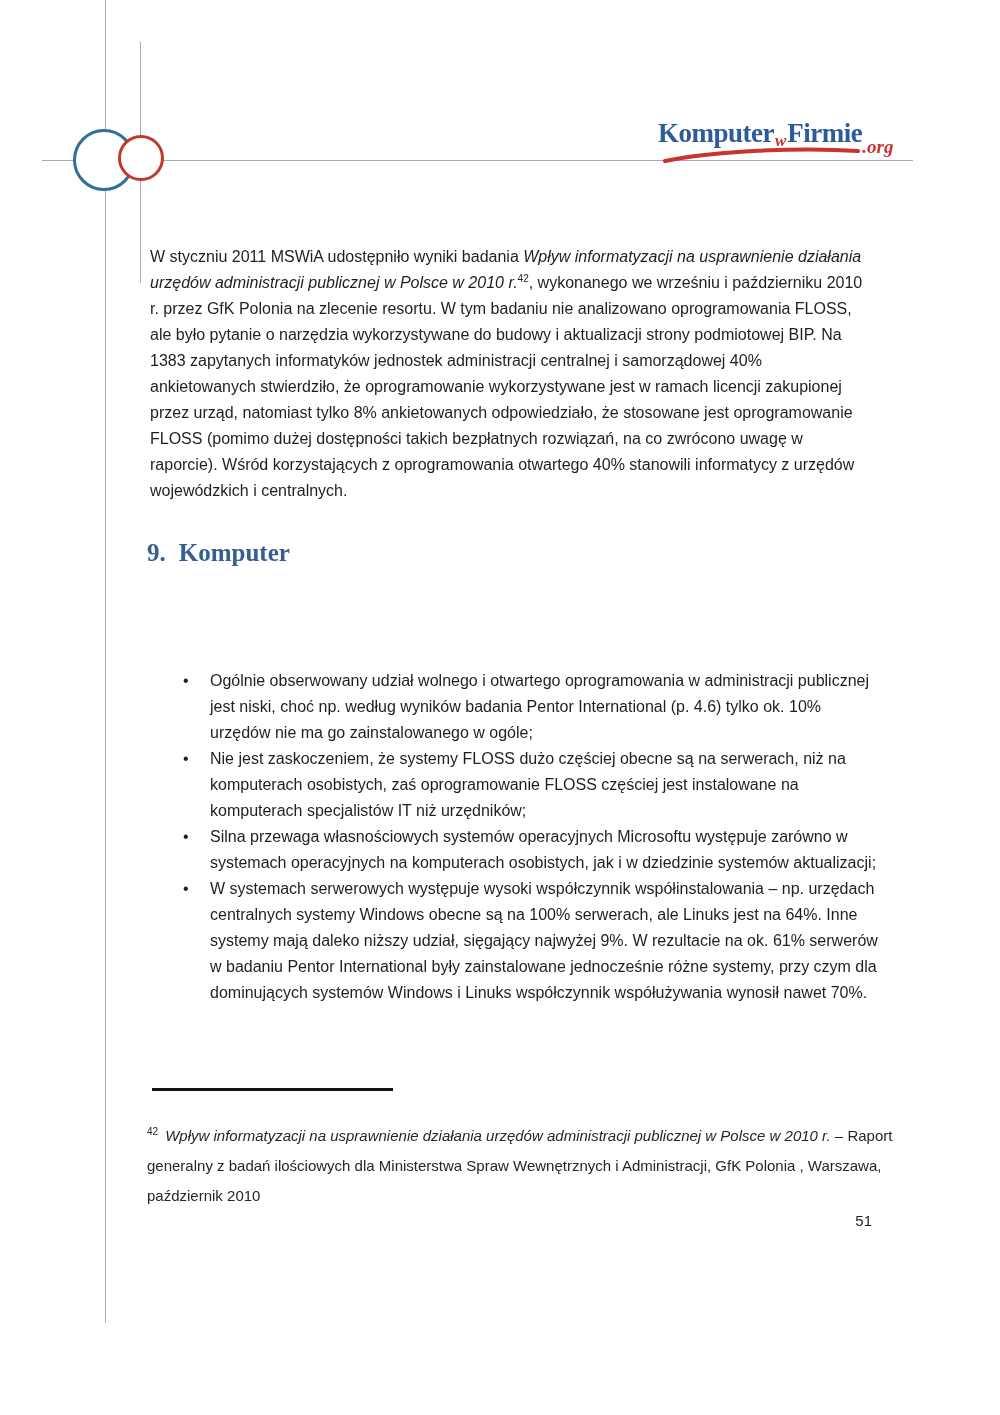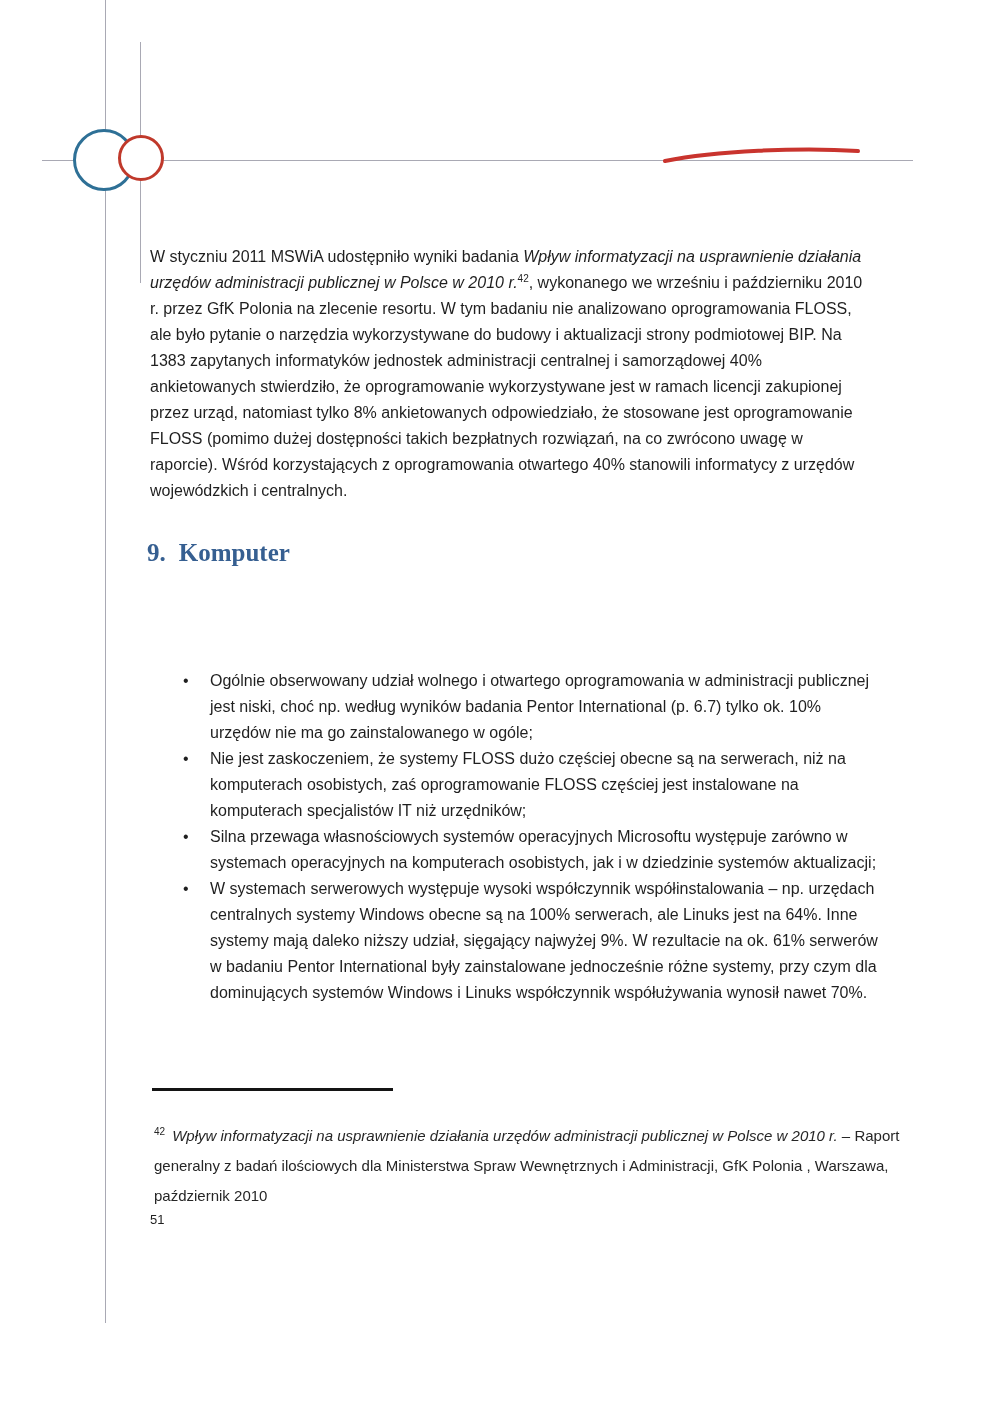--- a/index.html
+++ b/index.html
@@ -44,54 +44,57 @@
   .lead { position:absolute; left:150px; top:596px; width:722px;
           font-size:16px; line-height:26px; }
 
   .bullets { position:absolute; left:150px; top:668px; width:732px;
              list-style:none; margin:0; padding:0; font-size:16px; line-height:26px; }
   .bullet { display:flex; }
   .bm { flex:0 0 60px; box-sizing:border-box; padding-left:33px; }
   .bt { flex:1; }
 
   .footrule { position:absolute; left:152px; top:1088px; width:241px; height:3px; background:#141414; }
-  .footnote { position:absolute; left:154px; top:1106px; width:748px;
+  .footnote { position:absolute; left:147px; top:1106px; width:748px;
               font-size:15px; line-height:30px; color:#262626; }
   .footnote sup { margin-right:7px; }
 
   .pagenum { position:absolute; left:150px; top:1212px; width:722px;
-             text-align:left; font-size:13px; }
+             text-align:right; font-size:15px; }
 </style>
 </head>
 <body>
 
 <div class="page">
 
   <div class="vline-left"></div>
   <div class="vline-inner"></div>
   <div class="hline-top"></div>
 
   <div class="circle circle-blue"></div>
   <div class="circle circle-red"></div>
 
   <div class="swoosh">
     <svg width="210" height="24" viewBox="0 0 210 24" xmlns="http://www.w3.org/2000/svg">
       <path d="M5 19 C 55 9, 140 5, 198 9" fill="none" stroke="#c9342e" stroke-width="4" stroke-linecap="round"></path>
     </svg>
   </div>
+  <div class="logo">
+    <span class="k">Komputer</span><span class="w">w</span><span class="k">Firmie</span><span class="org">.org</span>
+  </div>
 
   <p class="intro"><span>W styczniu 2011 MSWiA udostępniło wyniki badania </span><span class="it">Wpływ informatyzacji na usprawnienie działania urzędów administracji publicznej w Polsce w 2010 r.</span><sup>42</sup><span>, wykonanego we wrześniu i październiku 2010 r. przez GfK Polonia na zlecenie resortu. W tym badaniu nie analizowano oprogramowania FLOSS, ale było pytanie o narzędzia wykorzystywane do budowy i aktualizacji strony podmiotowej BIP. Na 1383 zapytanych informatyków jednostek administracji centralnej i samorządowej 40% ankietowanych stwierdziło, że oprogramowanie wykorzystywane jest w ramach licencji zakupionej przez urząd, natomiast tylko 8% ankietowanych odpowiedziało, że stosowane jest oprogramowanie FLOSS (pomimo dużej dostępności takich bezpłatnych rozwiązań, na co zwrócono uwagę w raporcie). Wśród korzystających z oprogramowania otwartego 40% stanowili informatycy z urzędów wojewódzkich i centralnych.</span></p>
 
   <h1 class="heading"><span class="num">9.</span><span>Komputer</span></h1>
 
 
   <ul class="bullets">
     <li class="bullet">
       <span class="bm">•</span>
-      <span class="bt">Ogólnie obserwowany udział wolnego i otwartego oprogramowania w administracji publicznej jest niski, choć np. według wyników badania Pentor International (p. 6.7) tylko ok. 10% urzędów nie ma go zainstalowanego w ogóle;</span>
+      <span class="bt">Ogólnie obserwowany udział wolnego i otwartego oprogramowania w administracji publicznej jest niski, choć np. według wyników badania Pentor International (p. 4.6) tylko ok. 10% urzędów nie ma go zainstalowanego w ogóle;</span>
     </li>
     <li class="bullet">
       <span class="bm">•</span>
       <span class="bt">Nie jest zaskoczeniem, że systemy FLOSS dużo częściej obecne są na serwerach, niż na komputerach osobistych, zaś oprogramowanie FLOSS częściej jest instalowane na komputerach specjalistów IT niż urzędników;</span>
     </li>
     <li class="bullet">
       <span class="bm">•</span>
       <span class="bt">Silna przewaga własnościowych systemów operacyjnych Microsoftu występuje zarówno w systemach operacyjnych na komputerach osobistych, jak i w dziedzinie systemów aktualizacji;</span>
     </li>
     <li class="bullet">

